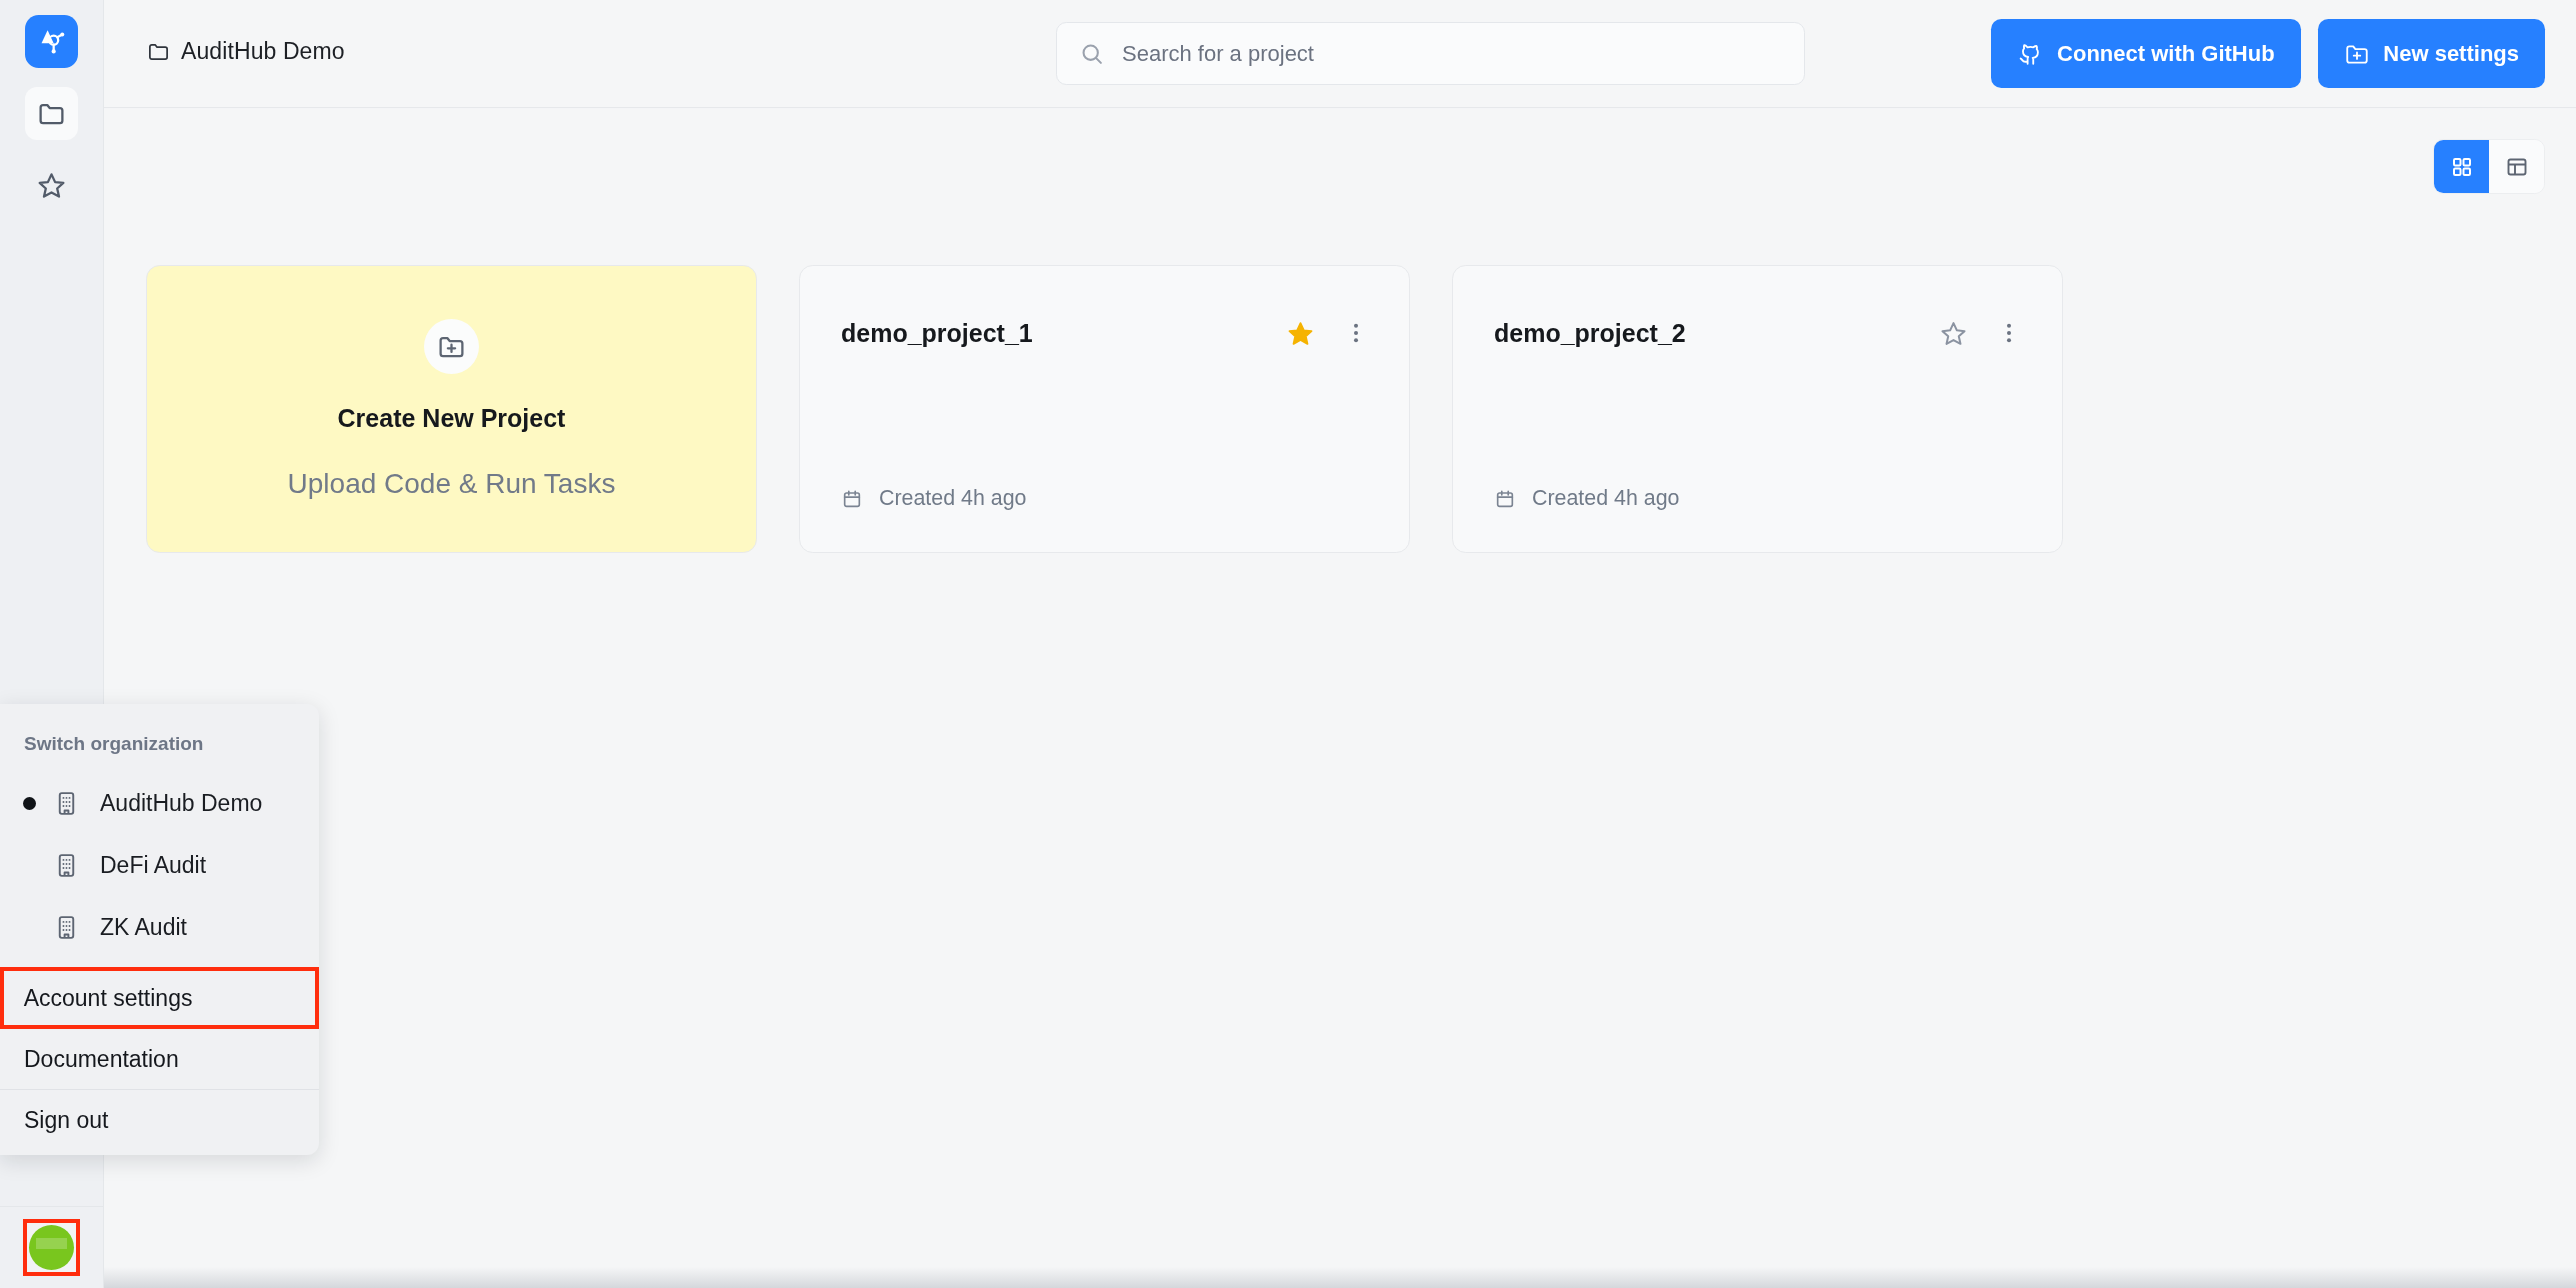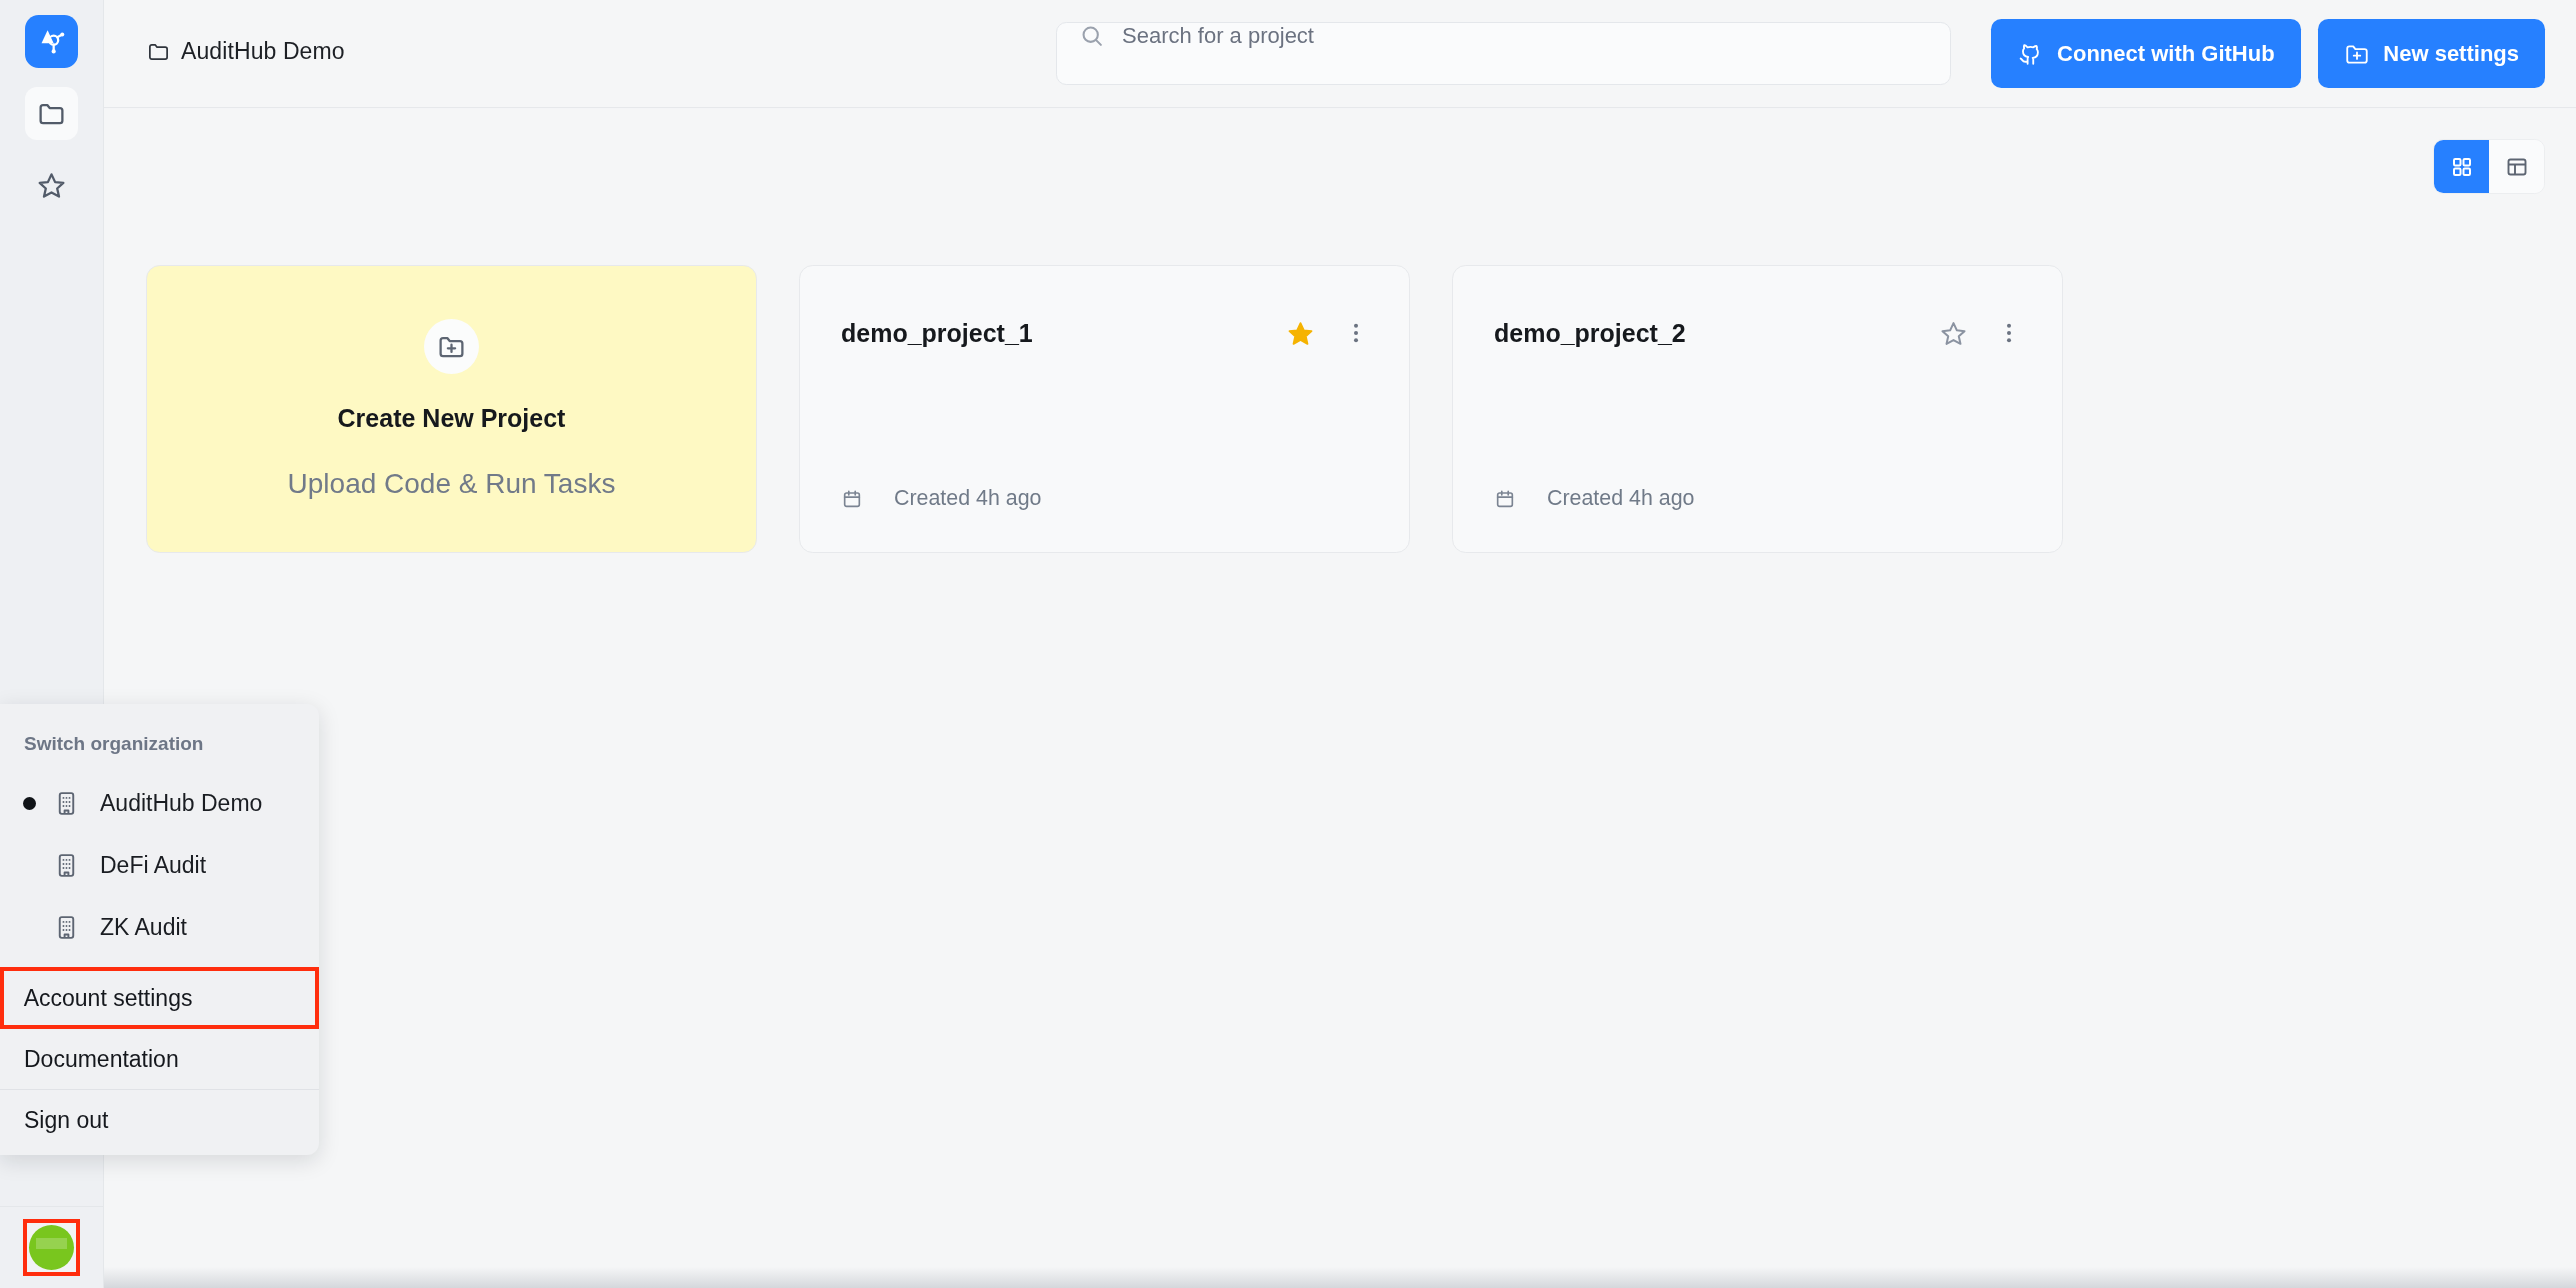--- a/index.html
+++ b/index.html
@@ -63,25 +63,25 @@
     border-bottom: 0.9px solid #e6e8eb;
   }
   .breadcrumb {
     position: absolute; left: 43px; top: 38px;
     display: flex; align-items: center; gap: 11px;
   }
   .breadcrumb-text { font-size: 23px; color: #1d2025; letter-spacing: 0.1px; }
 
   .searchbar {
     position: absolute; left: 952px; top: 22px;
-    width: 895px; height: 63px;
+    width: 749px; height: 63px;
     background: #fafbfc;
     border: 0.9px solid #e4e7eb;
     border-radius: 10.3px;
-    display: flex; gap: 17px;
+    display: flex; align-items: center; gap: 17px;
     padding: 0 22px;
   }
   .search-placeholder { font-size: 22px; color: #6b7280; }
 
   .hdr-actions {
     position: absolute; right: 31px; top: 19px;
     display: flex; gap: 17px; align-items: center;
   }
   .btn-primary {
     height: 69px; background: #2680ff; color: #fff;
@@ -143,21 +143,21 @@
     position: absolute; right: 36px; top: 50px;
     display: flex; align-items: center; gap: 22px;
   }
   .icon-btn {
     width: 34px; height: 34px; background: none; border: none;
     display: flex; align-items: center; justify-content: center;
     cursor: pointer; padding: 0;
   }
   .card-meta {
     position: absolute; left: 41px; bottom: 41px;
-    display: flex; align-items: center; gap: 31px;
+    display: flex; align-items: center; gap: 16px;
   }
   .card-meta-text { font-size: 21.4px; color: #707a88; }
 
   
   .menu {
     position: absolute; left: 0; top: 704px;
     width: 319px;
     background: #f0f1f3;
     border-radius: 0 12px 12px 0;
     box-shadow: 0 5.1px 22px rgba(15,20,30,0.13);

